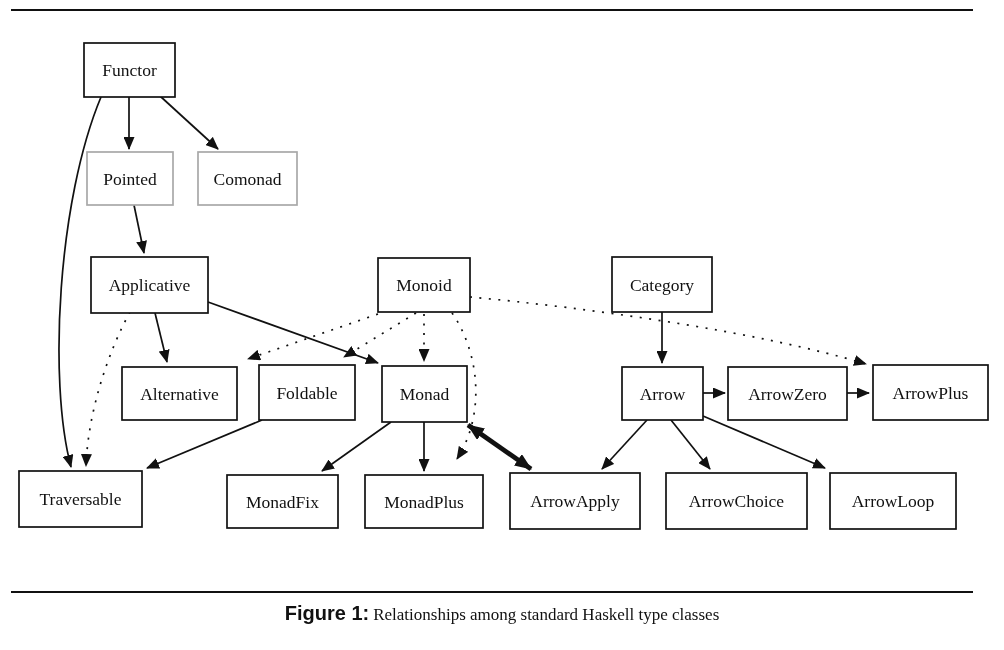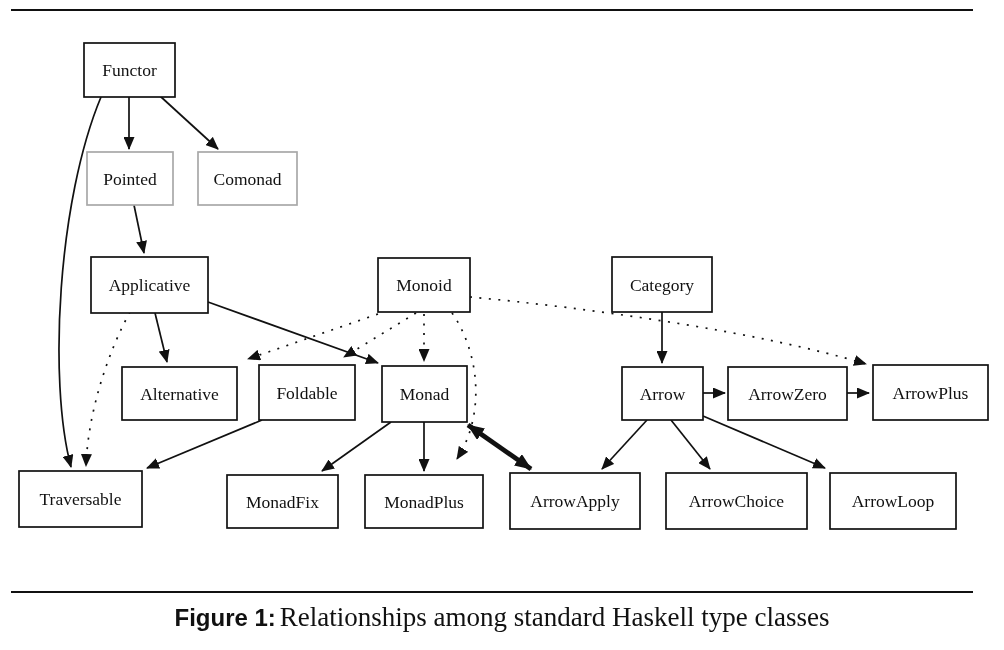--- a/index.html
+++ b/index.html
@@ -38,25 +38,25 @@
     position: absolute;
     left: 0; top: 602px;
     width: 1004px;
     text-align: center;
     color: var(--text);
     white-space: nowrap;
   }
   .caption .fig-label {
     font-family: "Liberation Sans", sans-serif;
     font-weight: bold;
-    font-size: 24px;
+    font-size: 20px;
   }
   .caption .fig-text {
     font-family: "Liberation Serif", serif;
-    font-size: 27px;
+    font-size: 17px;
   }
 </style>
 </head>
 <body>
 
 <div class="stage">
 
   <svg class="diagram" width="1004" height="650" viewBox="0 0 1004 650">
     <defs>
       <marker id="arr" markerUnits="userSpaceOnUse" markerWidth="13" markerHeight="11" refX="12" refY="5.5" orient="auto">

